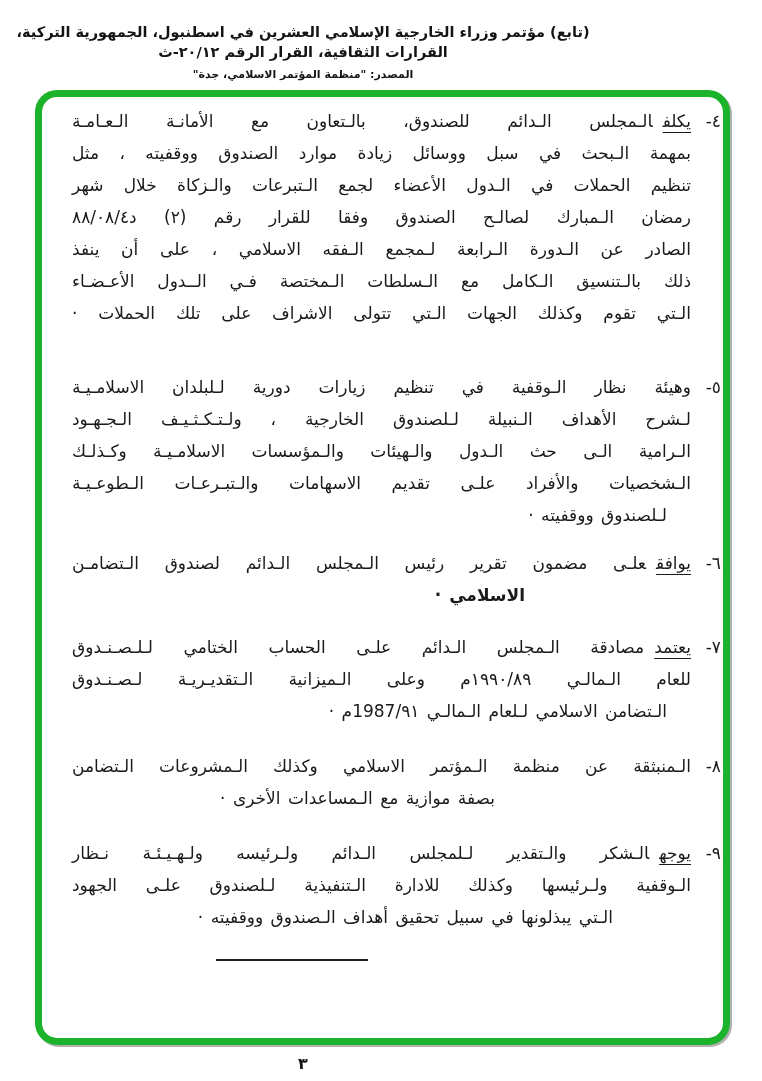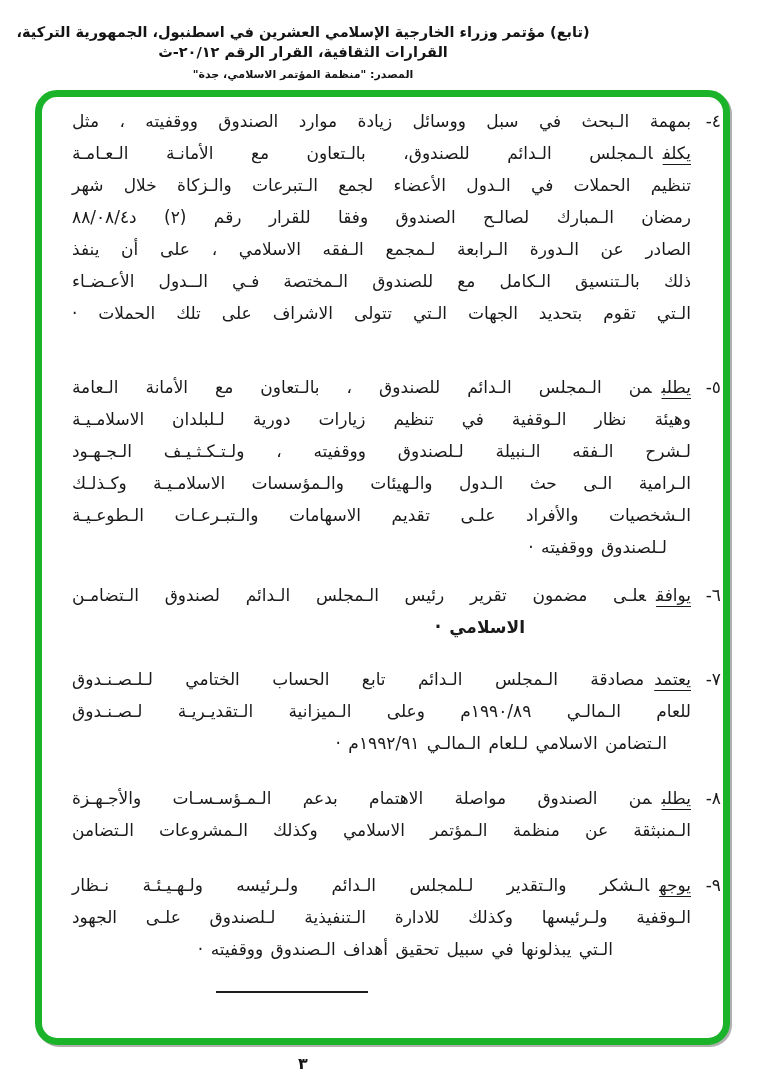--- a/index.html
+++ b/index.html
@@ -124,64 +124,63 @@
     <div class="h1">(تابع) مؤتمر وزراء الخارجية الإسلامي العشرين في اسطنبول، الجمهورية التركية، القرارات الثقافية، القرار الرقم ٢٠/١٢-ث</div>
     <div class="h2">المصدر: "منظمة المؤتمر الاسلامي، جدة"</div>
   </div>
 
   <div class="frame">
     <div class="content">
 
       <div class="item" id="item4">
         <div class="num">٤-</div>
         <div class="lines">
+          <div class="line"><span class="lead">يكلف</span><span>الـمجلس الـدائم للصندوق، بالـتعاون مع الأمانـة الـعـامـة</span></div>
           <div class="line">بمهمة الـبحث في سبل ووسائل زيادة موارد الصندوق ووقفيته ، مثل</div>
-          <div class="line"><span class="lead">يكلف</span><span>الـمجلس الـدائم للصندوق، بالـتعاون مع الأمانـة الـعـامـة</span></div>
           <div class="line">تنظيم الحملات في الـدول الأعضاء لجمع الـتبرعات والـزكاة خلال شهر</div>
           <div class="line">رمضان الـمبارك لصالـح الصندوق وفقا للقرار رقم (٢) د٨٨/٠٨/٤</div>
           <div class="line">الصادر عن الـدورة الـرابعة لـمجمع الـفقه الاسلامي ، على أن ينفذ</div>
-          <div class="line">ذلك بالـتنسيق الـكامل مع للصندوق الـمختصة فـي الــدول الأعـضـاء</div>
-          <div class="line">الـتي تقوم بتحديد الجهات الـتي تتولى الاشراف على تلك الحملات ·</div>
+          <div class="line">ذلك بالـتنسيق الـكامل مع الـسلطات الـمختصة فـي الــدول الأعـضـاء</div>
+          <div class="line">الـتي تقوم وكذلك الجهات الـتي تتولى الاشراف على تلك الحملات ·</div>
         </div>
       </div>
 
       <div class="item" id="item5">
         <div class="num">٥-</div>
         <div class="lines">
-          <div class="line"><span class="lead">يطلب</span><span>من الـمجلس الـدائم للصندوق ، بالـتعاون مع الأمانة الـعامة</span></div>
           <div class="line">وهيئة نظار الـوقفية في تنظيم زيارات دورية لـلبلدان الاسلامـيـة</div>
-          <div class="line">لـشرح الـفقه الـنبيلة لـلصندوق ووقفيته ، ولـتـكـثـيـف الـجـهـود</div>
+          <div class="line">لـشرح الأهداف الـنبيلة لـلصندوق الخارجية ، ولـتـكـثـيـف الـجـهـود</div>
           <div class="line">الـرامية الـى حث الـدول والـهيئات والـمؤسسات الاسلامـيـة وكـذلـك</div>
           <div class="line">الـشخصيات والأفراد علـى تقديم الاسهامات والـتبـرعـات الـطوعـيـة</div>
           <div class="line short">لـلصندوق ووقفيته ·</div>
         </div>
       </div>
 
       <div class="item" id="item6">
         <div class="num">٦-</div>
         <div class="lines">
           <div class="line"><span class="lead">يوافق</span><span>علـى مضمون تقرير رئيس الـمجلس الـدائم لصندوق الـتضامـن</span></div>
           <div class="line short">الاسلامي ·</div>
         </div>
       </div>
 
       <div class="item" id="item7">
         <div class="num">٧-</div>
         <div class="lines">
-          <div class="line"><span class="lead">يعتمد</span><span>مصادقة الـمجلس الـدائم تابع الحساب الختامي لـلـصـنـدوق</span></div>
+          <div class="line"><span class="lead">يعتمد</span><span>مصادقة الـمجلس الـدائم علـى الحساب الختامي لـلـصـنـدوق</span></div>
           <div class="line">للعام الـمالـي ١٩٩٠/٨٩م وعلى الـميزانية الـتقديـريـة لـصـنـدوق</div>
-          <div class="line short">الـتضامن الاسلامي لـلعام الـمالـي ١٩٩٢/٩١م ·</div>
+          <div class="line short">الـتضامن الاسلامي لـلعام الـمالـي 1987/٩١م ·</div>
         </div>
       </div>
 
       <div class="item" id="item8">
         <div class="num">٨-</div>
         <div class="lines">
-          <div class="line"><span class="lead">يطلب</span><span>من الصندوق مواصلة الاهتمام بدعم الـمـؤسـسـات والأجـهـزة</span></div>
           <div class="line">الـمنبثقة عن منظمة الـمؤتمر الاسلامي وكذلك الـمشروعات الـتضامن</div>
+          <div class="line short">بصفة موازية مع الـمساعدات الأخرى ·</div>
         </div>
       </div>
 
       <div class="item" id="item9">
         <div class="num">٩-</div>
         <div class="lines">
           <div class="line"><span class="lead">يوجه</span><span>الـشكر والـتقدير لـلمجلس الـدائم ولـرئيسه ولـهـيـئـة نـظار</span></div>
           <div class="line">الـوقفية ولـرئيسها وكذلك للادارة الـتنفيذية لـلصندوق علـى الجهود</div>
           <div class="line short">الـتي يبذلونها في سبيل تحقيق أهداف الـصندوق ووقفيته ·</div>
         </div>

